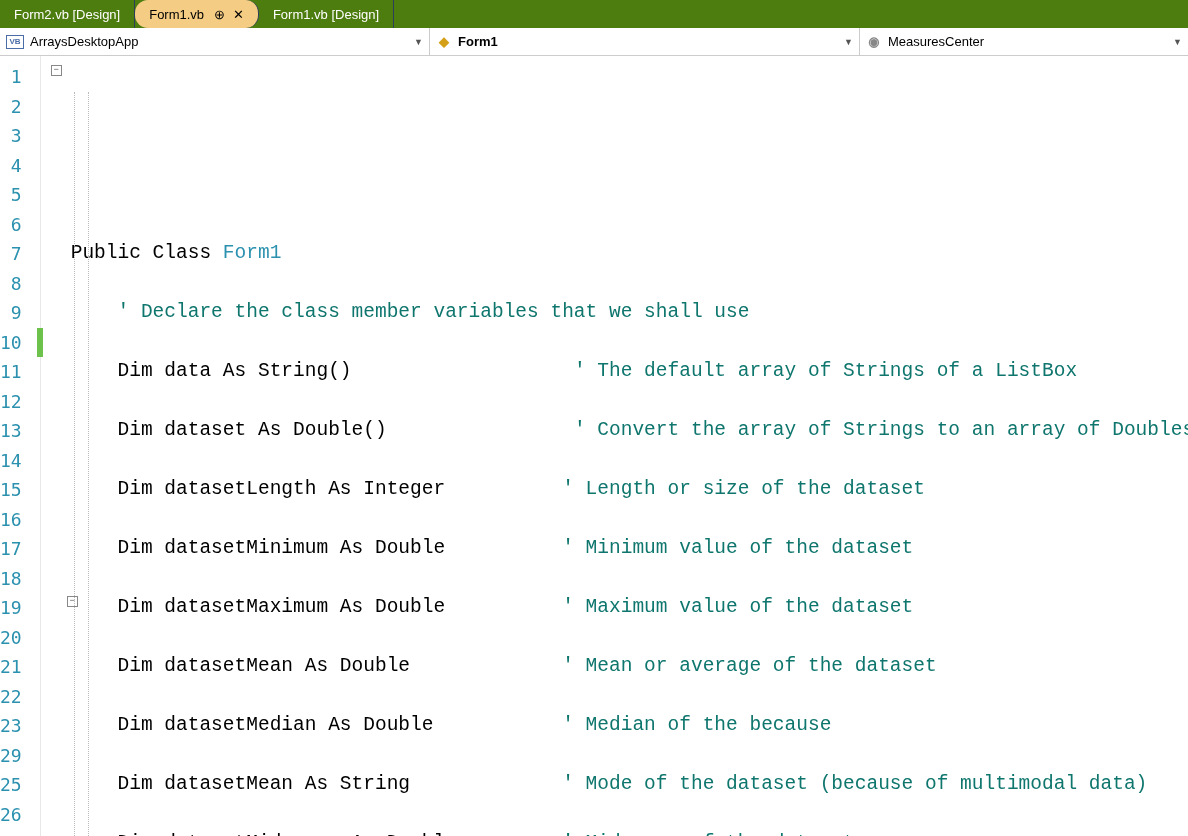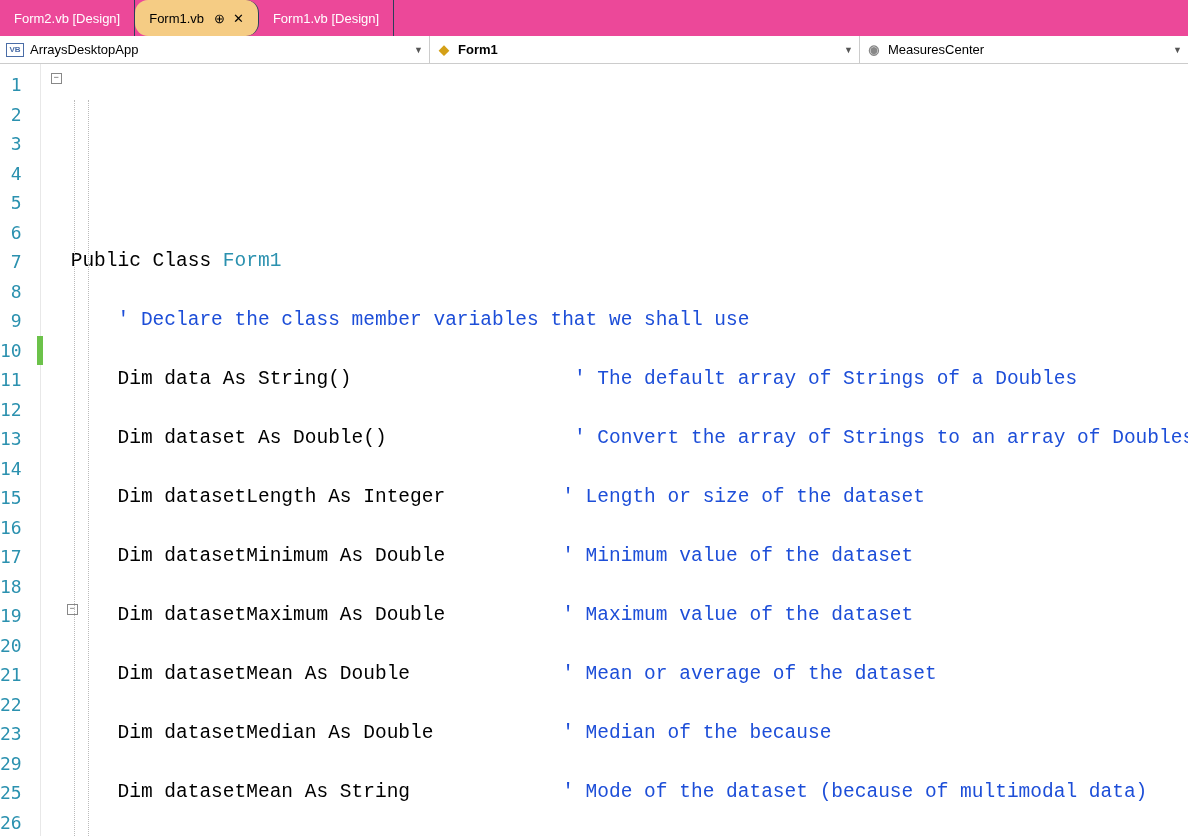--- a/index.html
+++ b/index.html
@@ -6,22 +6,22 @@
 body {
   font-family: "Segoe UI", Tahoma, sans-serif;
   background: #fff;
   width: 1188px;
   height: 836px;
   overflow: hidden;
   font-size: 13px;
 }
 .tab-bar {
   display: flex;
-  background: #ec4899;
-  height: 36px;
+  background: #4d7c0f;
+  height: 28px;
   align-items: stretch;
 }
 .tab {
   display: flex;
   align-items: center;
   padding: 0 14px;
   color: #fff;
   font-size: 13px;
   border-right: 1px solid #2c3e59;
   cursor: pointer;
@@ -127,21 +127,21 @@
   position: absolute;
   width: 6px;
   background: #6CC24A;
   left: -4px;
 }
 .code-line {
   padding-left: 30px;
 }
 .kw { color: #000000; }
 .type { color: #2B91AF; }
-.cm { color: #1d4ed8; }
+.cm { color: #0f766e; }
 .bold-nav { font-weight: bold; }
 .cube-icon { color: #888; font-size: 13px; }
 .class-icon { color: #D4A017; font-size: 13px; }
 </style>
 </head>
 <body>
 
 <div class="tab-bar">
   <div class="tab">
       <span>Form2.vb [Design]</span>
@@ -204,21 +204,21 @@
     <div class="ln">26</div>
   </div>
   <div class="code">
     <div class="change-bar" style="top:272px;height:29px"></div>
     <div class="outline-box" style="left:10px;top:9px">−</div>
     <div class="outline-box" style="left:26px;top:540px">−</div>
     <div class="indent-guide" style="left:33px"></div>
     <div class="indent-guide" style="left:47px;top:36px"></div>
 <div class="code-line"><span class="kw">Public Class</span> <span class="type">Form1</span></div>
 <div class="code-line">    <span class="cm">' Declare the class member variables that we shall use</span></div>
-<div class="code-line">    <span class="kw">Dim</span> <span>data</span> <span class="kw">As String</span><span>()</span>                   <span class="cm">' The default array of Strings of a Doubles</span></div>
+<div class="code-line">    <span class="kw">Dim</span> <span>data</span> <span class="kw">As String</span><span>()</span>                   <span class="cm">' The default array of Strings of a ListBox</span></div>
 <div class="code-line">    <span class="kw">Dim</span> <span>dataset</span> <span class="kw">As Double</span><span>()</span>                <span class="cm">' Convert the array of Strings to an array of Doubles</span></div>
 <div class="code-line">    <span class="kw">Dim</span> <span>datasetLength</span> <span class="kw">As Integer</span>          <span class="cm">' Length or size of the dataset</span></div>
 <div class="code-line">    <span class="kw">Dim</span> <span>datasetMinimum</span> <span class="kw">As Double</span>          <span class="cm">' Minimum value of the dataset</span></div>
 <div class="code-line">    <span class="kw">Dim</span> <span>datasetMaximum</span> <span class="kw">As Double</span>          <span class="cm">' Maximum value of the dataset</span></div>
 <div class="code-line">    <span class="kw">Dim</span> <span>datasetMean</span> <span class="kw">As Double</span>             <span class="cm">' Mean or average of the dataset</span></div>
 <div class="code-line">    <span class="kw">Dim</span> <span>datasetMedian</span> <span class="kw">As Double</span>           <span class="cm">' Median of the because</span></div>
 <div class="code-line">    <span class="kw">Dim</span> <span>datasetMean</span> <span class="kw">As String</span>             <span class="cm">' Mode of the dataset (because of multimodal data)</span></div>
 <div class="code-line">    <span class="kw">Dim</span> <span>datasetMidrange</span> <span class="kw">As Double</span>         <span class="cm">' Midrange of the dataset</span></div>
 
 

